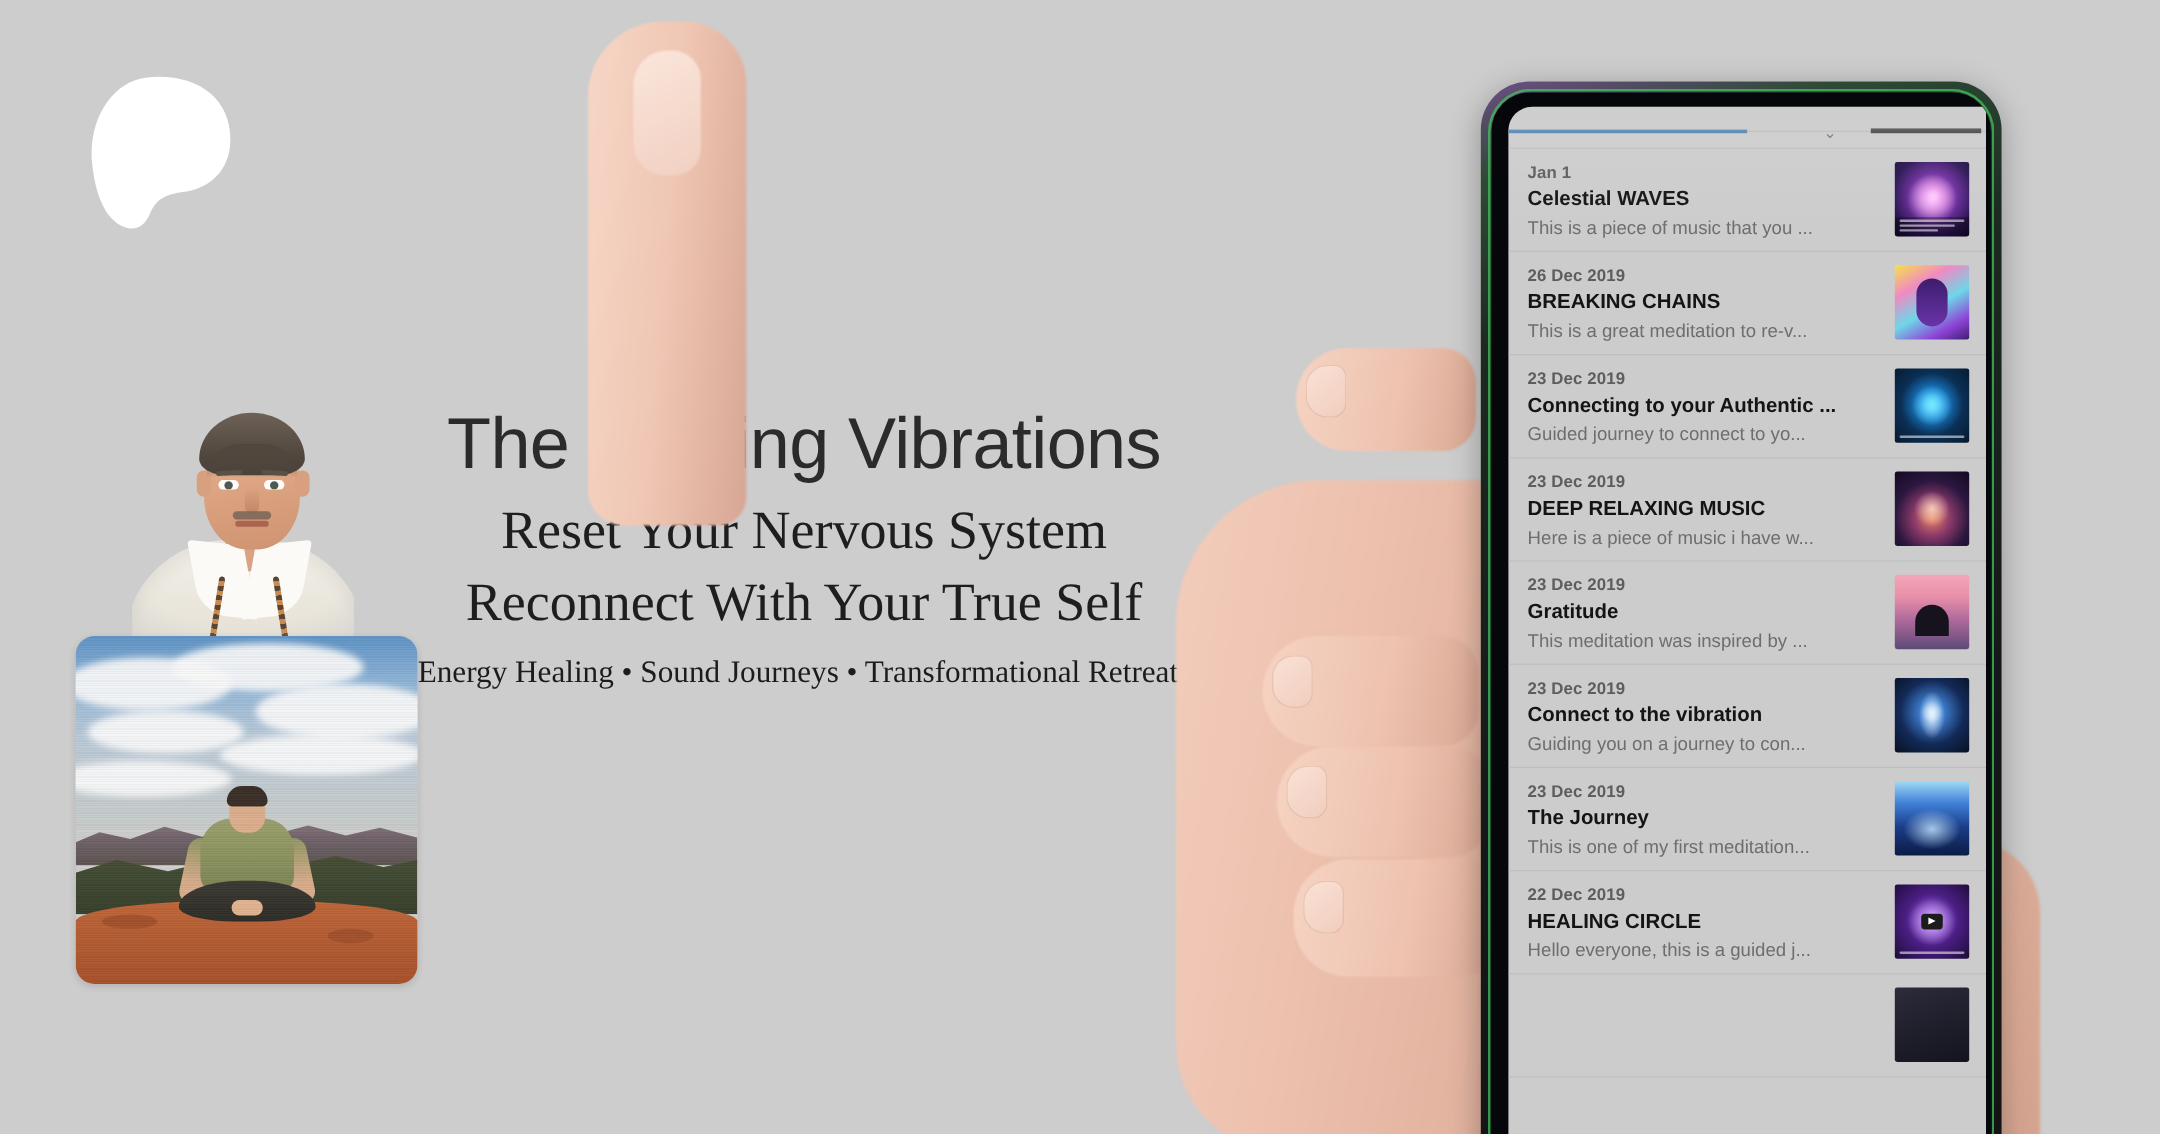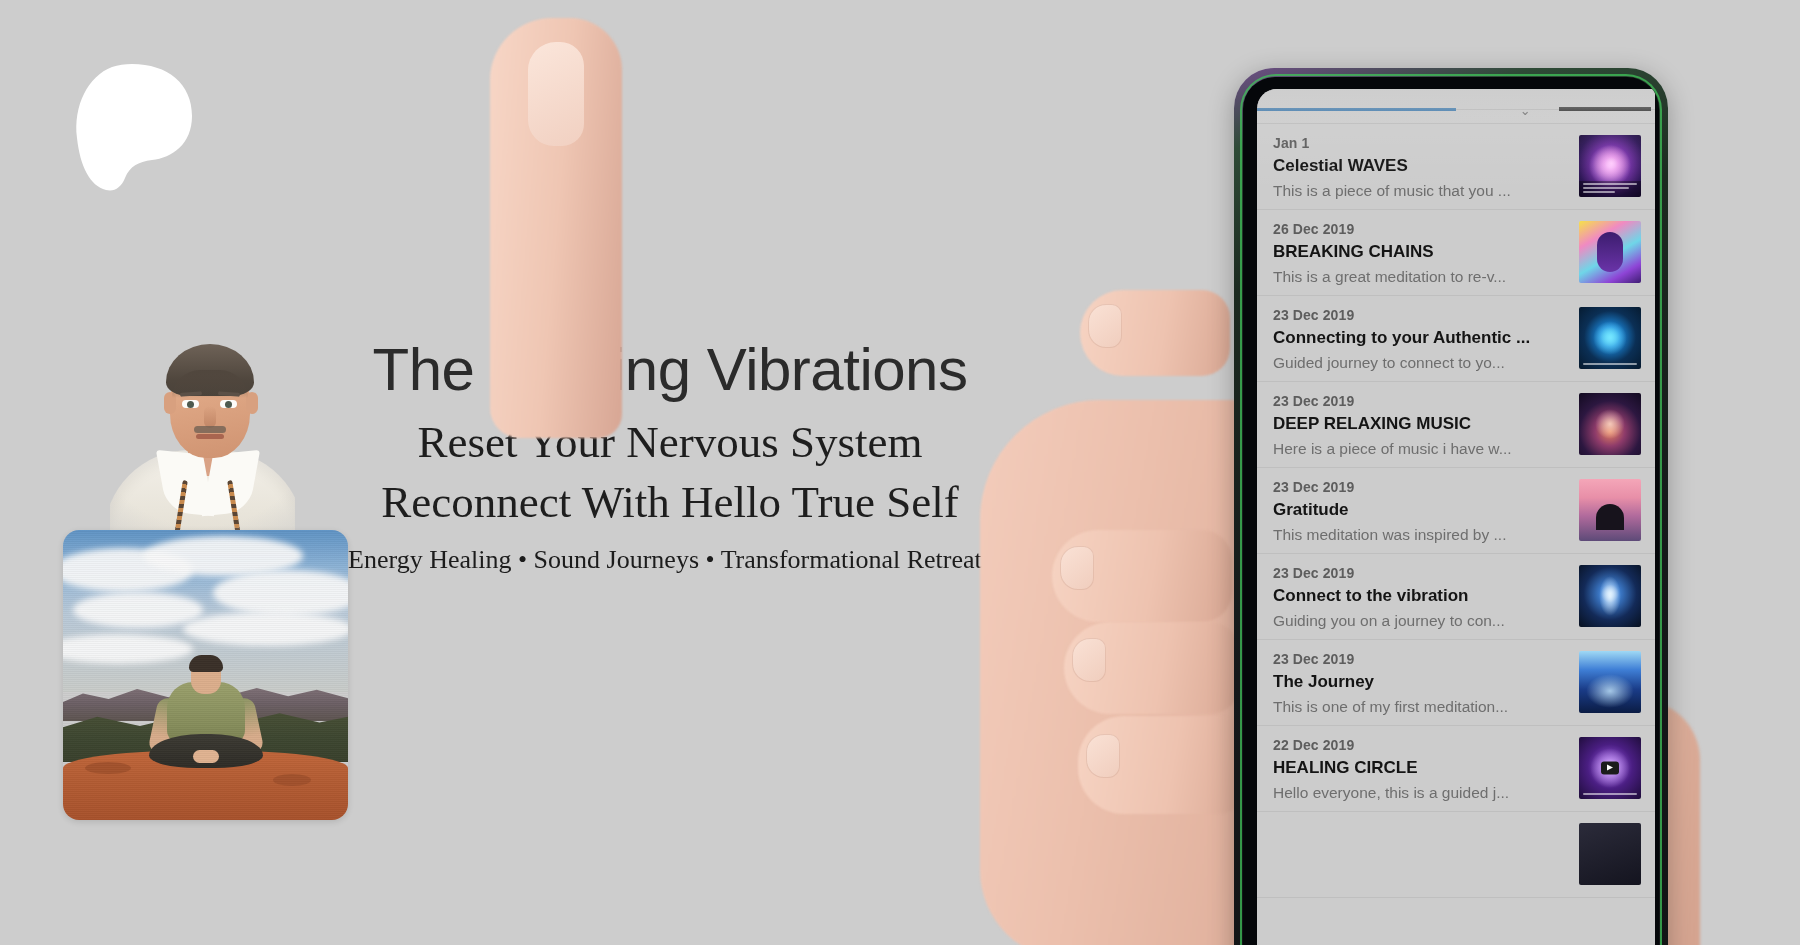--- a/index.html
+++ b/index.html
@@ -472,21 +472,21 @@
       <div class="m-hair2"></div>
       <div class="m-legs"></div>
       <div class="m-foot"></div>
     </div>
     <div class="m-grain"></div>
   </div>
 
   <div id="headline-block">
     <div id="title-main">The Healing Vibrations</div>
     <div class="title-sub" id="title-sub-1">Reset Your Nervous System</div>
-    <div class="title-sub" id="title-sub-2">Reconnect With Hello True Self</div>
+    <div class="title-sub" id="title-sub-2">Reconnect With Your True Self</div>
     <div id="title-tagline">Energy Healing • Sound Journeys • Transformational Retreats</div>
   </div>
 
   <div id="hand-layer">
     <div class="palm"></div>
     <div class="finger" style="left:120px;top:60px;width:150px;height:86px;"></div>
     <div class="nail" style="left:128px;top:74px;"></div>
     <div class="finger" style="left:92px;top:300px;width:180px;height:92px;"></div>
     <div class="nail" style="left:100px;top:316px;"></div>
     <div class="finger" style="left:104px;top:392px;width:176px;height:92px;"></div>

